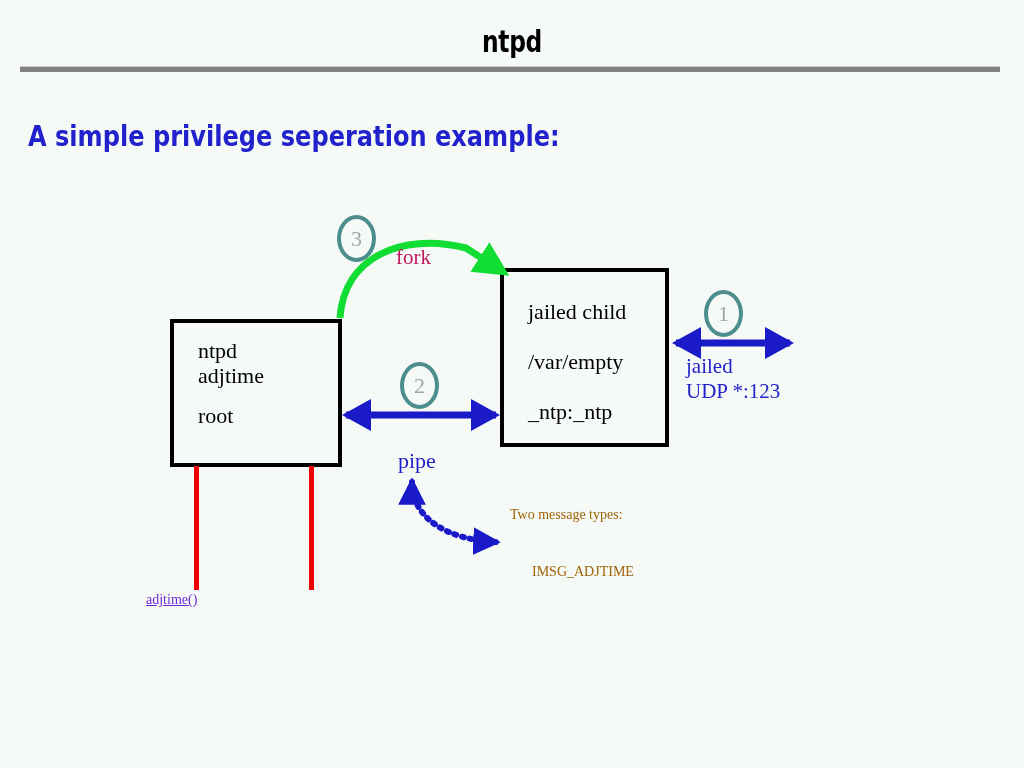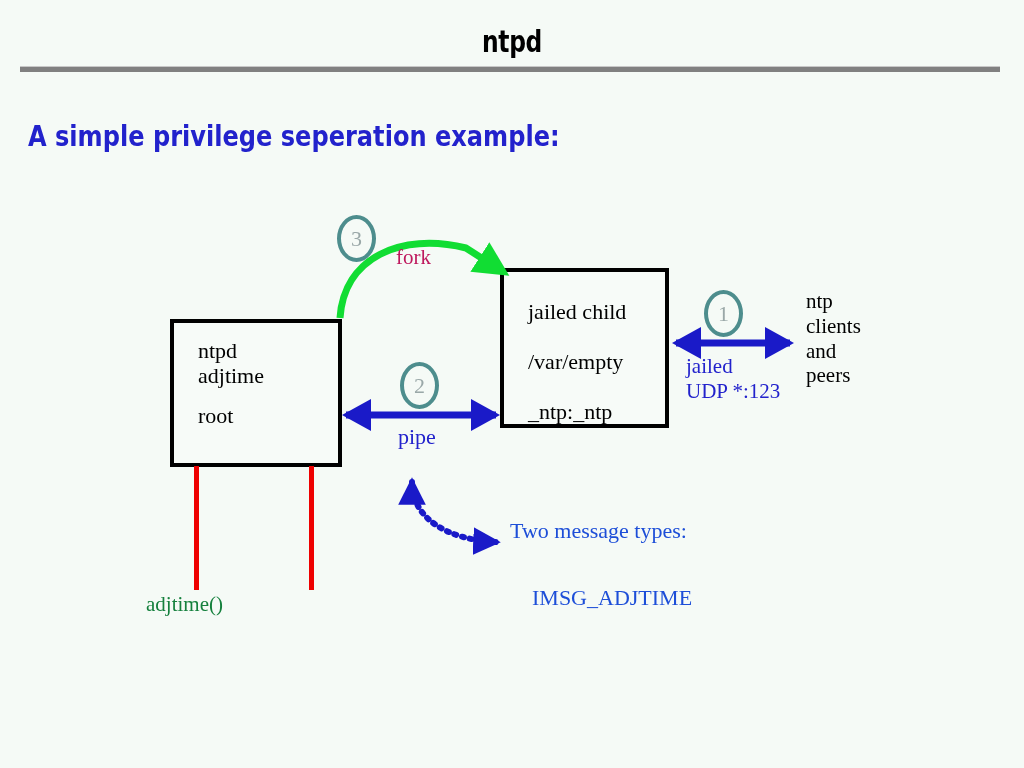--- a/index.html
+++ b/index.html
@@ -62,21 +62,21 @@
   }
 
   
   .proc-box {
     position: absolute;
     background: #f7fbf8;
     border: 4px solid #000000;
     box-sizing: border-box;
   }
   #box-master { left: 170px; top: 319px; width: 172px; height: 148px; }
-  #box-child  { left: 500px; top: 268px; width: 169px; height: 160px; }
+  #box-child  { left: 500px; top: 268px; width: 169px; height: 179px; }
 
   .box-lines {
     position: absolute;
     left: 24px;
     top: 16px;
     font-size: 22px;
     line-height: 1.12;
     color: #000000;
     white-space: nowrap;
   }
@@ -89,23 +89,24 @@
     position: absolute;
     width: 5px;
     background: #ee0000;
   }
   #red-left  { left: 194px; top: 466px; height: 124px; }
   #red-right { left: 309px; top: 466px; height: 124px; }
 
   .red-label {
     position: absolute;
     top: 592px;
-    font-size: 21px;
-    color: #15803d;
-    white-space: nowrap;
+    font-size: 14px;
+    color: #6d28d9;
+    white-space: nowrap;
+    text-decoration: underline;
   }
   #label-adjtime { left: 146px; }
   #label-gethost { left: 265px; }
 
   
   .step-circle {
     position: absolute;
     width: 39px;
     height: 47px;
     border: 4px solid #4d8d8d;
@@ -133,40 +134,40 @@
   .arrow-label {
     position: absolute;
     white-space: nowrap;
   }
   #label-fork {
     left: 396px; top: 245px;
     font-size: 21px;
     color: #be185d;
   }
   #label-pipe {
-    left: 398px; top: 424px;
+    left: 398px; top: 448px;
     font-size: 22px;
     color: #2222cc;
   }
   #label-socket {
     left: 686px; top: 354px;
     font-size: 21px;
     color: #2222cc;
     line-height: 1.18;
   }
   #label-clients {
     left: 806px; top: 289px;
     font-size: 21px;
     color: #000000;
     line-height: 1.18;
   }
   #label-msgtypes {
-    left: 510px; top: 518px;
-    font-size: 22px;
-    color: #1d4ed8;
+    left: 510px; top: 506px;
+    font-size: 14px;
+    color: #a16207;
     line-height: 1.22;
   }
   #label-msgtypes .indent { padding-left: 22px; display: block; margin-top: 40px; }
 </style>
 </head>
 <body>
 
 <div id="slide">
 
   <div class="slide-title">ntpd</div>
@@ -230,25 +231,19 @@
   <div class="step-circle" id="step-3">3</div>
 
   <div class="arrow-label" id="label-fork">fork</div>
   <div class="arrow-label" id="label-pipe">pipe</div>
 
   <div class="arrow-label" id="label-socket">
     <span>jailed</span><br>
     <span>UDP *:123</span>
   </div>
 
-  <div class="arrow-label" id="label-clients">
-    <span>ntp</span><br>
-    <span>clients</span><br>
-    <span>and</span><br>
-    <span>peers</span>
-  </div>
 
   <div class="arrow-label" id="label-msgtypes">
     <span>Two message types:</span><br>
     <span class="indent">IMSG_ADJTIME</span>
   </div>
 
 </div>
 
 </body></html>

